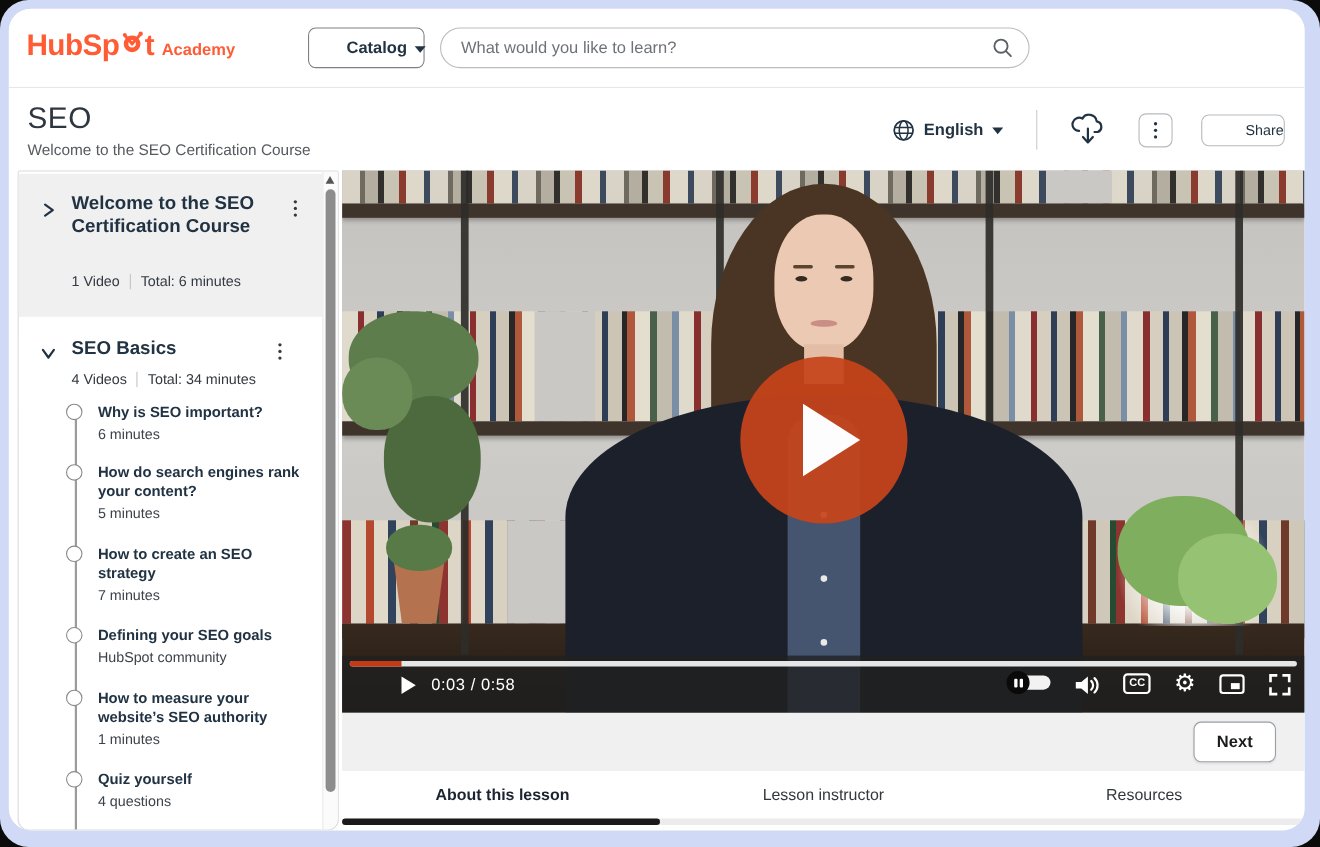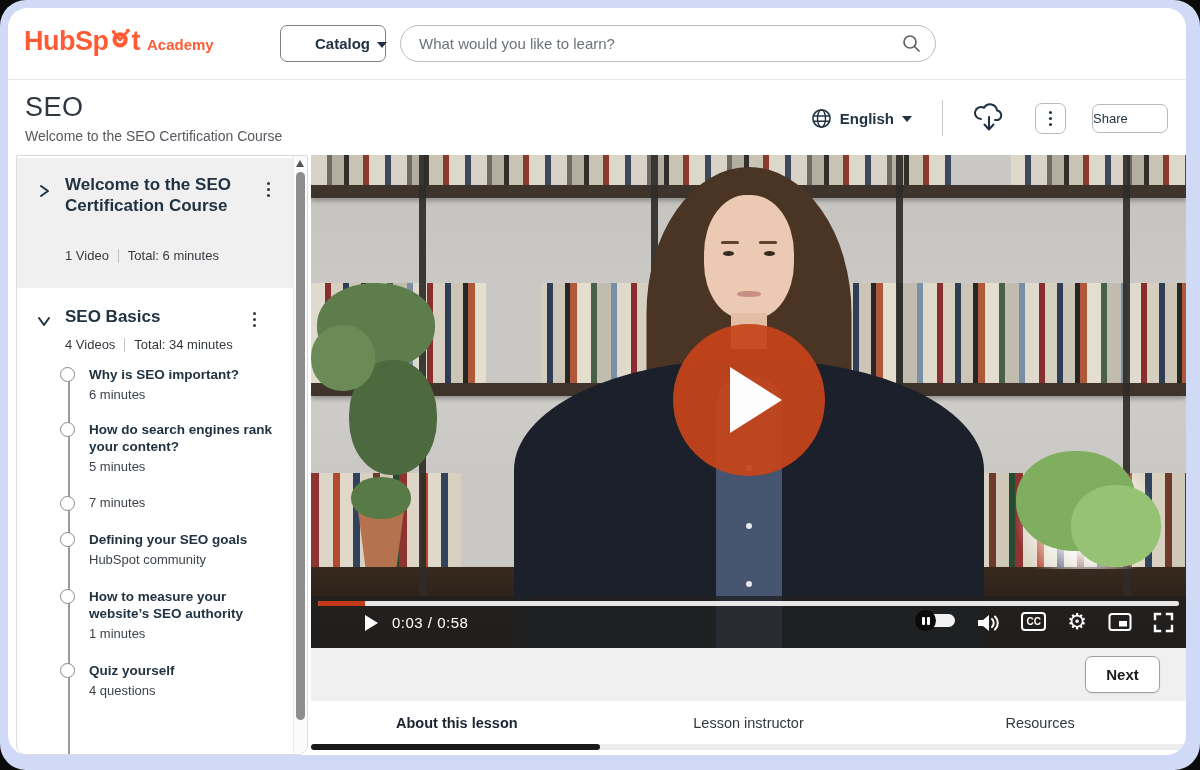--- a/index.html
+++ b/index.html
@@ -28,21 +28,21 @@
   .header-actions { position:absolute; right:10px; top:20px; height:36px; display:flex; align-items:center; }
   .lang { display:flex; align-items:center; gap:8px; cursor:pointer; }
   .lang-label { font-size:15px; font-weight:700; color:#213343; }
   .lang .caret { border-top-color:#213343; }
   .vdiv { width:1px; height:36px; background:#c9cbce; margin:0 28px 0 30px; }
   .icon-btn { cursor:pointer; display:flex; align-items:center; justify-content:center; }
   .download-btn { width:36px; height:36px; }
   .kebab-btn { width:31px; height:31px; border:1px solid #b6b9bd; border-radius:7px; margin:0 26px 0 28px; }
   .kebab-dots { display:flex; flex-direction:column; gap:3px; }
   .kebab-dots i { width:3px; height:3px; border-radius:50%; background:#213343; }
-  .share-btn { width:76px; height:29px; border:1px solid #b6b9bd; border-radius:7px; background:#fff; font-size:13px; color:#213343; display:flex; align-items:center; justify-content:flex-start; cursor:pointer; margin-right:8px; }
+  .share-btn { width:76px; height:29px; border:1px solid #b6b9bd; border-radius:7px; background:#fff; font-size:13px; color:#213343; display:flex; align-items:center; justify-content:flex-end; cursor:pointer; margin-right:8px; }
 
   
   .sidebar { position:absolute; left:8px; top:147px; width:292px; height:600px; background:#fff; border:1px solid #dcdcdc; border-radius:2px 2px 10px 10px; overflow:hidden; }
   .scrolltrack { position:absolute; right:0; top:0; width:14px; height:100%; background:#fbfbfb; border-left:1px solid #ececec; }
   .scrollthumb { position:absolute; right:2.5px; top:16px; width:9px; height:548px; background:#8d8d8d; border-radius:5px; cursor:grab; }
   .scrollarrow { position:absolute; right:3px; top:4px; width:0; height:0; border-left:4px solid transparent; border-right:4px solid transparent; border-bottom:7px solid #555; }
   .section1 { position:absolute; left:0; top:2px; width:277px; height:130px; background:#f0f0f1; cursor:pointer; }
   .chev { position:absolute; left:20px; }
   .sec-title { position:absolute; left:48px; font-size:17px; line-height:21px; font-weight:700; color:#213343; width:178px; }
   .sec-kebab { position:absolute; display:flex; flex-direction:column; gap:3px; cursor:pointer; }
@@ -223,20 +223,21 @@
       </div>
 
       <div class="lesson gap-lg">
         <span class="lesson-dot"></span>
         <div class="lesson-title">How do search engines rank your content?</div>
         <div class="lesson-sub">5 minutes</div>
       </div>
 
       <div class="lesson gap-lg">
         <span class="lesson-dot"></span>
+        <div class="lesson-title">How to create an SEO strategy</div>
         <div class="lesson-sub">7 minutes</div>
       </div>
 
       <div class="lesson gap-lg">
         <span class="lesson-dot"></span>
         <div class="lesson-title">Defining your SEO goals</div>
         <div class="lesson-sub">HubSpot community</div>
       </div>
 
       <div class="lesson gap-lg">

